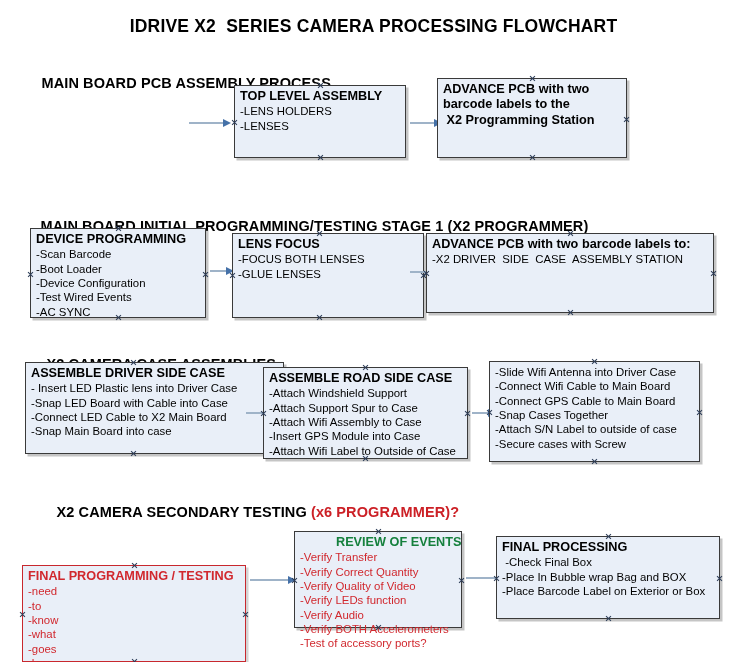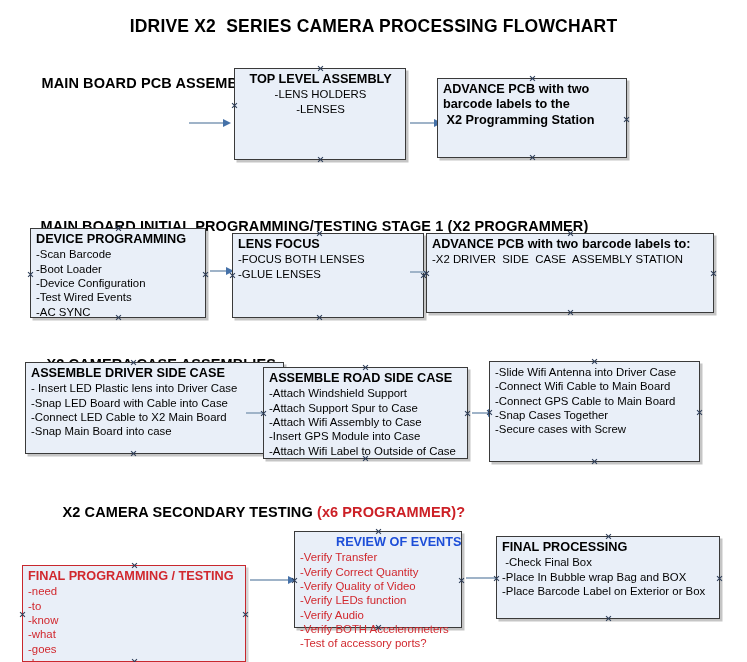--- a/index.html
+++ b/index.html
@@ -109,21 +109,21 @@
   <div class="section-title" style="left:25px; top:59px;">
     <span>MAIN BOARD PCB ASSEMBLY PROCESS</span>
   </div>
 
 
   <div class="conn" style="left:189px; top:122px; width:44px;">
     <span class="line" style="width:36px;"></span>
     <span class="head" style="left:34px;"></span>
   </div>
 
-  <div class="node" style="left:234px; top:68px; width:172px; height:92px;text-align:center;">
+  <div class="node" style="left:234px; top:85px; width:172px; height:73px;">
     <span class="nhead">TOP LEVEL ASSEMBLY</span>
     <span class="nline">-LENS HOLDERS</span>
     <span class="nline">-LENSES</span>
     <span class="handle" style="left:82px; top:-4px;"></span>
     <span class="handle" style="left:82px; bottom:-4px;"></span>
     <span class="handle" style="left:-4px; top:33px;"></span>
   </div>
 
   <div class="conn" style="left:410px; top:122px; width:34px;">
     <span class="line" style="width:26px;"></span>
@@ -221,28 +221,29 @@
   <div class="conn" style="left:472px; top:412px; width:26px;">
     <span class="line" style="width:18px;"></span>
     <span class="head" style="left:16px;"></span>
   </div>
 
   <div class="node" style="left:489px; top:361px; width:211px; height:101px;">
     <span class="nline">-Slide Wifi Antenna into Driver Case</span>
     <span class="nline">-Connect Wifi Cable to Main Board</span>
     <span class="nline">-Connect GPS Cable to Main Board</span>
     <span class="nline">-Snap Cases Together</span>
+    <span class="nline">-Attach S/N Label to outside of case</span>
     <span class="nline">-Secure cases with Screw</span>
     <span class="handle" style="left:101px; top:-4px;"></span>
     <span class="handle" style="left:101px; bottom:-4px;"></span>
     <span class="handle" style="left:-4px; top:47px;"></span>
     <span class="handle" style="right:-4px; top:47px;"></span>
   </div>
 
-  <div class="section-title" style="left:46px; top:488px;">
+  <div class="section-title" style="left:40px; top:488px;">
     <span>X2 CAMERA SECONDARY TESTING </span><span class="accent">(x6 PROGRAMMER)?</span>
   </div>
 
   <div class="node red-node" style="left:22px; top:533px; width:224px; height:97px;">
     <span class="nhead">FINAL PROGRAMMING / TESTING</span>
     <span class="nline">-need</span>
     <span class="nline">-to</span>
     <span class="nline">-know</span>
     <span class="nline">-what</span>
     <span class="nline">-goes</span>
@@ -252,21 +253,21 @@
     <span class="handle" style="left:-4px; top:45px;"></span>
     <span class="handle" style="right:-4px; top:45px;"></span>
   </div>
 
   <div class="conn" style="left:250px; top:579px; width:48px;">
     <span class="line" style="width:40px;"></span>
     <span class="head" style="left:38px;"></span>
   </div>
 
   <div class="node overflow-text" style="left:294px; top:531px; width:168px; height:97px;">
-    <span class="nhead" style="color:#1d4ed8;padding-left:36px;">REVIEW OF EVENTS</span>
+    <span class="nhead" style="color:#15803d;padding-left:36px;">REVIEW OF EVENTS</span>
     <span class="nline" style="color:#d1282e;">-Verify Transfer</span>
     <span class="nline" style="color:#d1282e;">-Verify Correct Quantity</span>
     <span class="nline" style="color:#d1282e;">-Verify Quality of Video</span>
     <span class="nline" style="color:#d1282e;">-Verify LEDs function</span>
     <span class="nline" style="color:#d1282e;">-Verify Audio</span>
     <span class="nline" style="color:#d1282e;">-Verify BOTH Accelerometers</span>
     <span class="nline" style="color:#d1282e;">-Test of accessory ports?</span>
     <span class="handle" style="left:80px; top:-4px;"></span>
     <span class="handle" style="left:80px; bottom:-4px;"></span>
     <span class="handle" style="left:-4px; top:45px;"></span>

